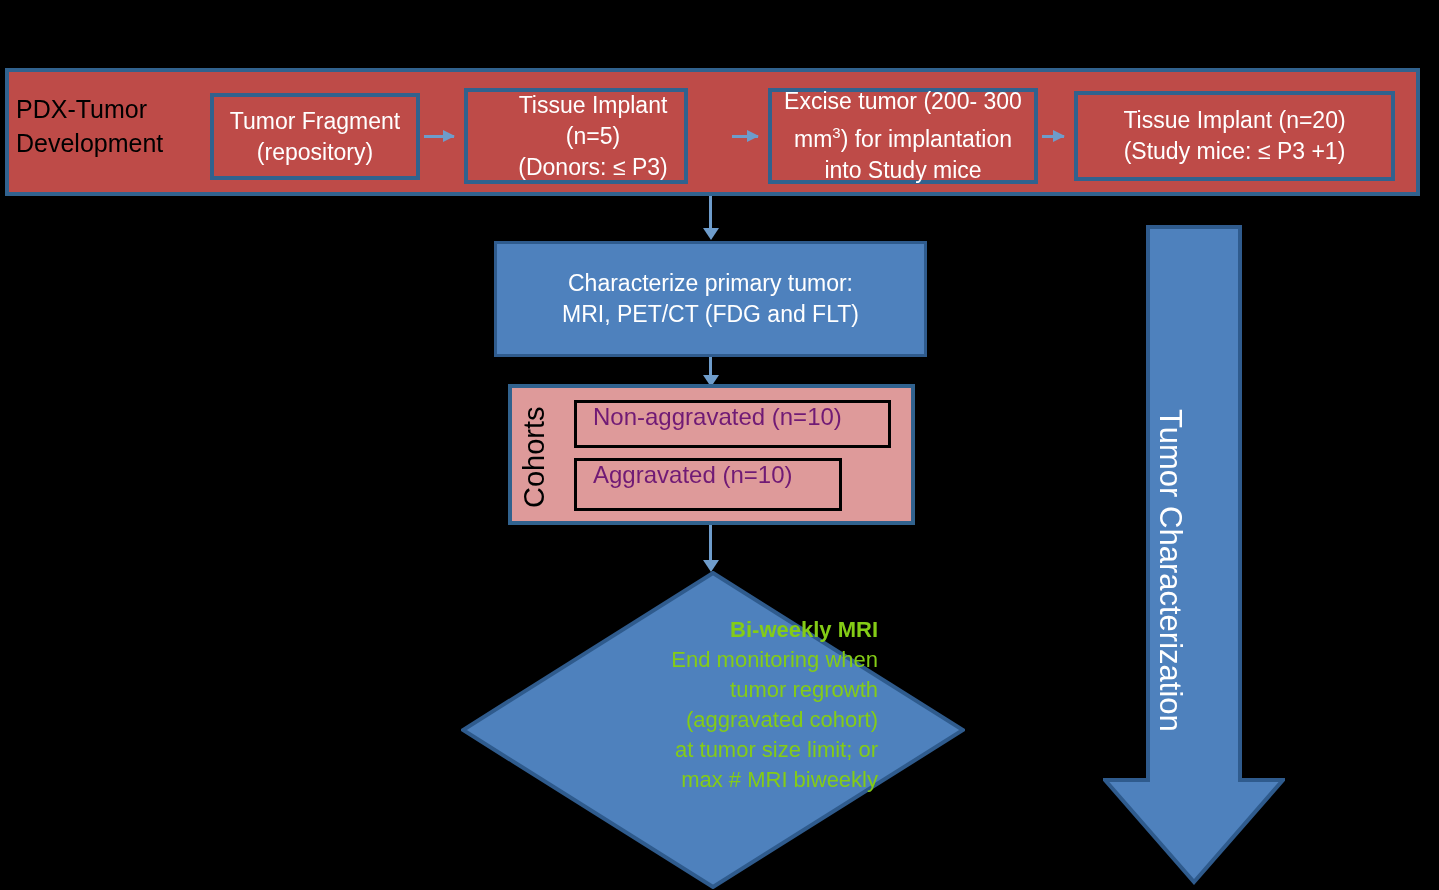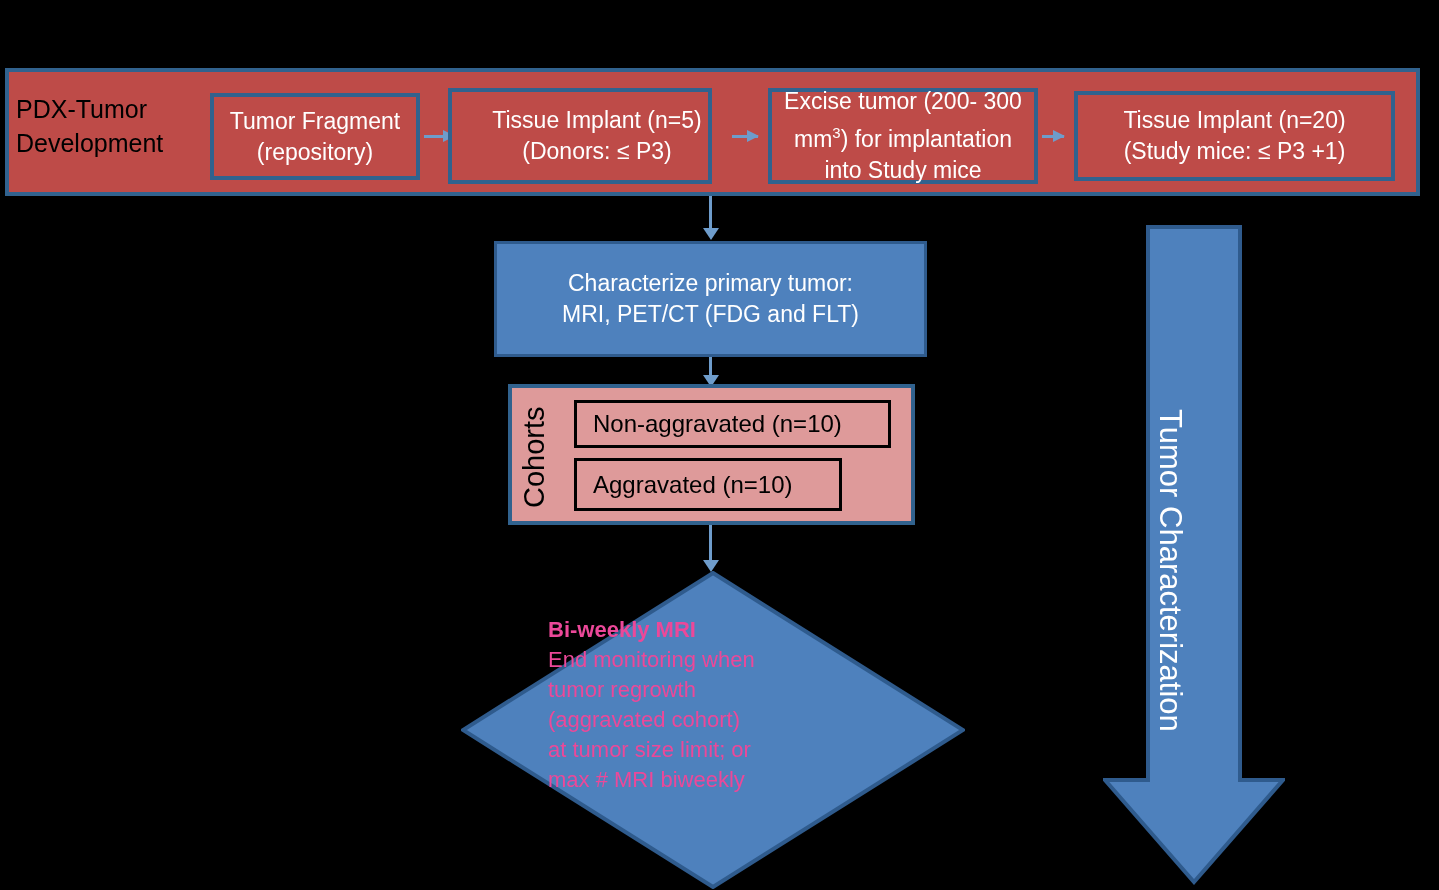--- a/index.html
+++ b/index.html
@@ -46,21 +46,21 @@
     color: #FFFFFF;
     display: flex;
     align-items: center;
     justify-content: center;
     text-align: center;
     font-size: 23px;
     line-height: 31px;
     padding: 2px 6px;
   }
   #step-1 { left: 210px; top: 93px; width: 210px; height: 87px; justify-content: center; }
-  #step-2 { left: 448px; top: 88px; width: 264px; height: 96px; padding-left: 40px; }
+  #step-2 { left: 464px; top: 88px; width: 224px; height: 96px; padding-left: 40px; }
   #step-3 { left: 768px; top: 88px; width: 270px; height: 96px; }
   #step-4 { left: 1074px; top: 91px; width: 321px; height: 90px; }
 
   .sup { font-size: 15px; vertical-align: super; }
 
   
   .h-arrow {
     position: absolute;
     height: 3px;
     background: #6E9CCB;
@@ -141,24 +141,23 @@
     transform: rotate(180deg);
     display: flex;
     align-items: center;
     justify-content: center;
   }
   .cohort-item {
     position: absolute;
     background: #DE9A9A;
     border: 3px solid #000000;
     box-sizing: border-box;
-    color: #000000;
+    color: #701a75;
     font-size: 24px;
     display: flex;
-    align-items: center;
     padding-left: 16px;
   }
   #cohort-1 { left: 62px; top: 12px; width: 317px; height: 48px; }
   #cohort-2 { left: 62px; top: 70px; width: 268px; height: 53px; }
 
   
   #diamond-wrap {
     position: absolute;
     left: 461px;
     top: 571px;
@@ -168,22 +167,22 @@
   #diamond-shape {
     position: absolute;
     inset: 0;
   }
   #diamond-text {
     position: absolute;
     left: 50%;
     top: 44px;
     transform: translateX(-50%);
     width: 330px;
-    text-align: left;
-    color: #ec4899;
+    text-align: right;
+    color: #84cc16;
     font-size: 22px;
     line-height: 30px;
   }
   #diamond-text .bold { font-weight: bold; }
 
   
   #bigarrow-wrap {
     position: absolute;
     left: 1103px;
     top: 225px;

